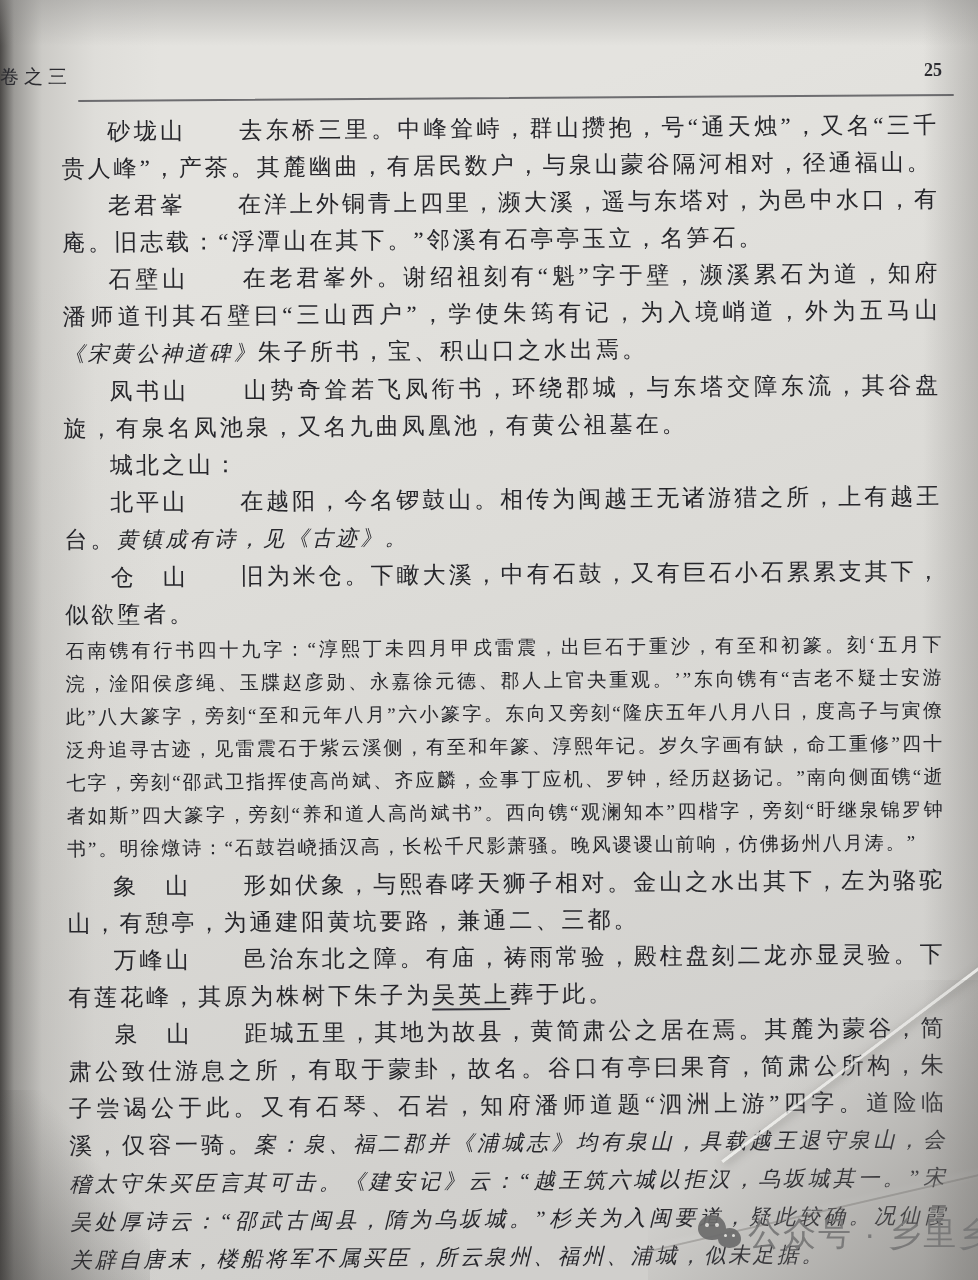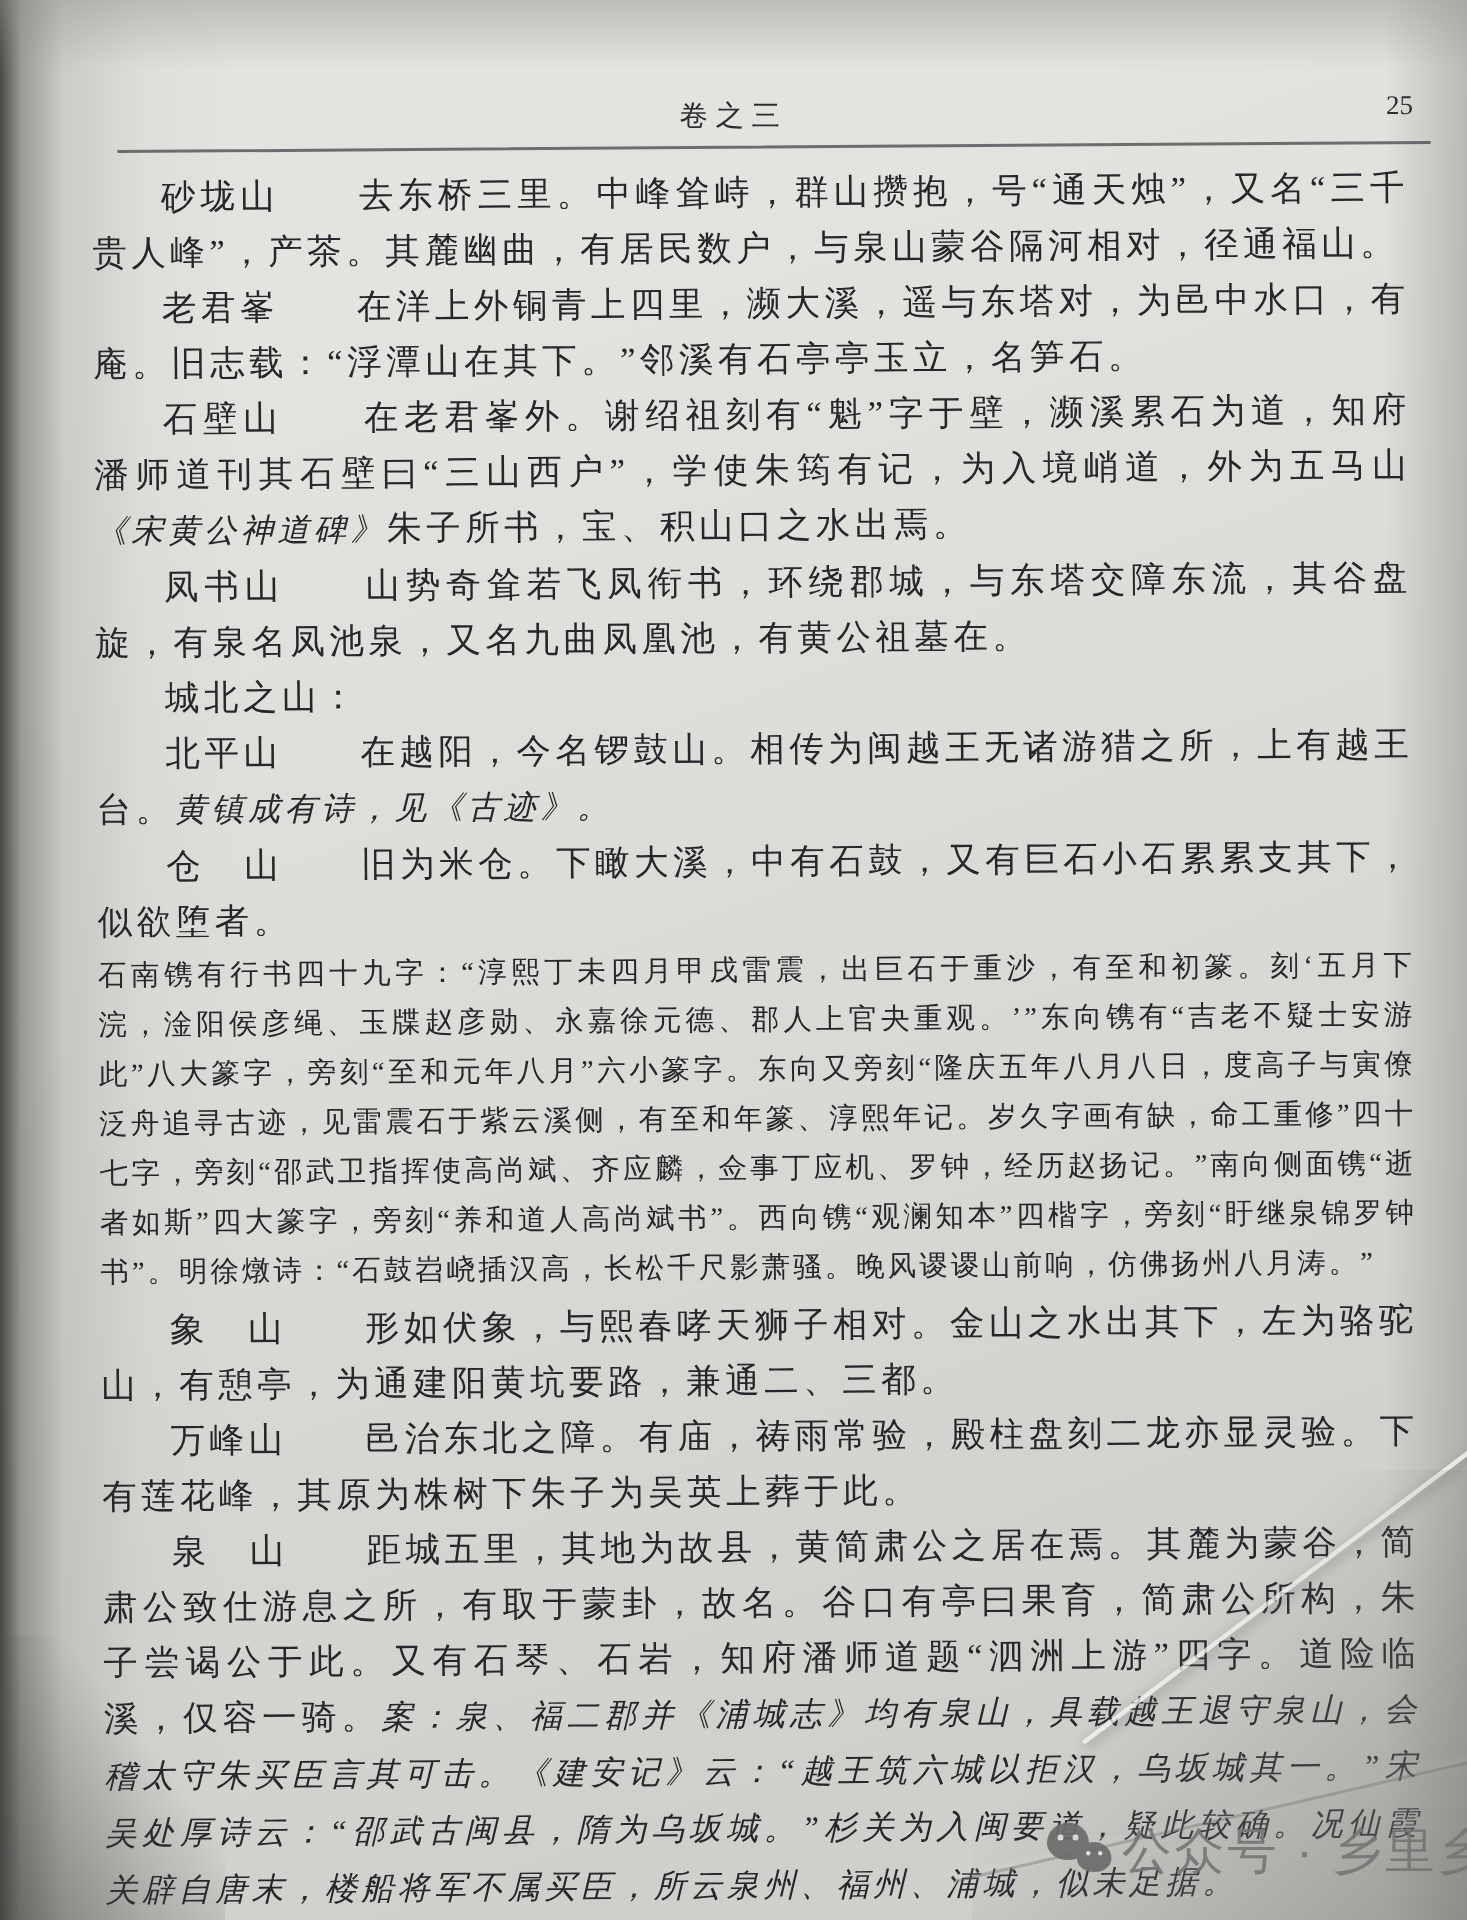--- a/index.html
+++ b/index.html
@@ -16,34 +16,34 @@
       #dcdbd7;}
   .corner-br{position:absolute;right:0;bottom:0;width:330px;height:300px;pointer-events:none;
     background:linear-gradient(315deg, rgba(120,118,115,.6), rgba(120,118,115,.25) 35%, rgba(120,118,115,0) 62%);}
   .corner-bl{position:absolute;left:0;bottom:0;width:150px;height:190px;pointer-events:none;
     background:linear-gradient(52deg, rgba(72,70,68,.55), rgba(72,70,68,0) 64%);}
   .crease-1{position:absolute;top:1058px;right:-50px;width:340px;height:3px;pointer-events:none;
     background:rgba(250,250,247,.75);box-shadow:0 3px 8px rgba(86,84,80,.5);transform:rotate(-37deg);}
   .crease-2{position:absolute;top:1205px;left:630px;width:430px;height:2px;pointer-events:none;
     background:rgba(118,116,112,.4);box-shadow:0 -2px 6px rgba(255,255,255,.35);transform:rotate(-13deg);}
   
-  .chapter{position:absolute;top:64px;left:0;width:100%;text-align:center;
+  .chapter{position:absolute;top:64px;left:0;width:100%;
     font-size:19px;letter-spacing:5px;color:#2c2c31;}
-  .pagenum{position:absolute;top:60px;right:36px;font-size:18px;color:#2c2c31;}
+  .pagenum{position:absolute;top:60px;right:36px;font-size:18px;color:#2c2c31;font-weight:bold;}
   .rule{position:absolute;top:97px;left:78px;right:24px;height:2px;background:#45454b;
     opacity:.75;transform:rotate(-.4deg);border-radius:2px;}
   
   .text-area{position:absolute;left:66px;top:110px;width:878px;color:#26262b;
     transform:rotate(-.45deg);}
   .para{margin:0;text-indent:2em;text-align:justify;font-size:23px;line-height:37px;letter-spacing:3px;}
   .note{margin:1px 0 3px;text-indent:0;text-align:justify;font-size:19px;line-height:33px;letter-spacing:2px;}
   .kai{font-style:italic;font-size:.93em;}
   .wavy{text-decoration-style:wavy;text-decoration-color:#3d3d47;
         text-decoration-thickness:2px;text-underline-offset:7px;}
-  .uline{text-decoration-color:#33333d;
+  .uline{text-decoration:underline;text-decoration-color:#33333d;
         text-decoration-thickness:2px;text-underline-offset:6px;}
   
   .watermark{position:absolute;left:696px;top:1212px;display:flex;align-items:center;
     z-index:5;opacity:.92;}
   .wm-icon{position:relative;width:52px;height:44px;flex:0 0 auto;}
   .wm-b1{position:absolute;left:2px;top:2px;width:28px;height:25px;background:#6c6c6c;
     border-radius:50% 50% 48% 48%/55% 55% 45% 45%;}
   .wm-b1::before,.wm-b1::after{content:"";position:absolute;top:8px;width:4px;height:4px;
     border-radius:50%;background:#e2e1dd;}
   .wm-b1::before{left:7px}.wm-b1::after{left:17px}

